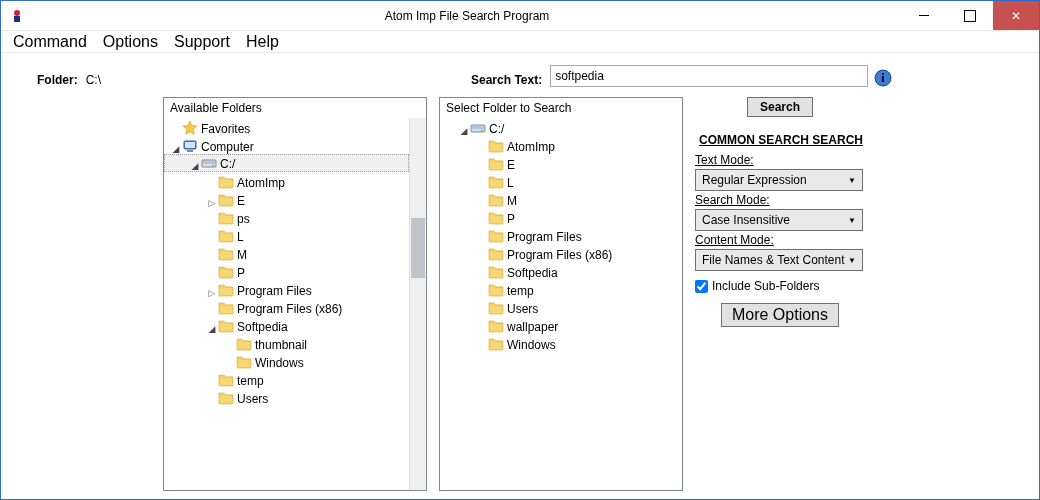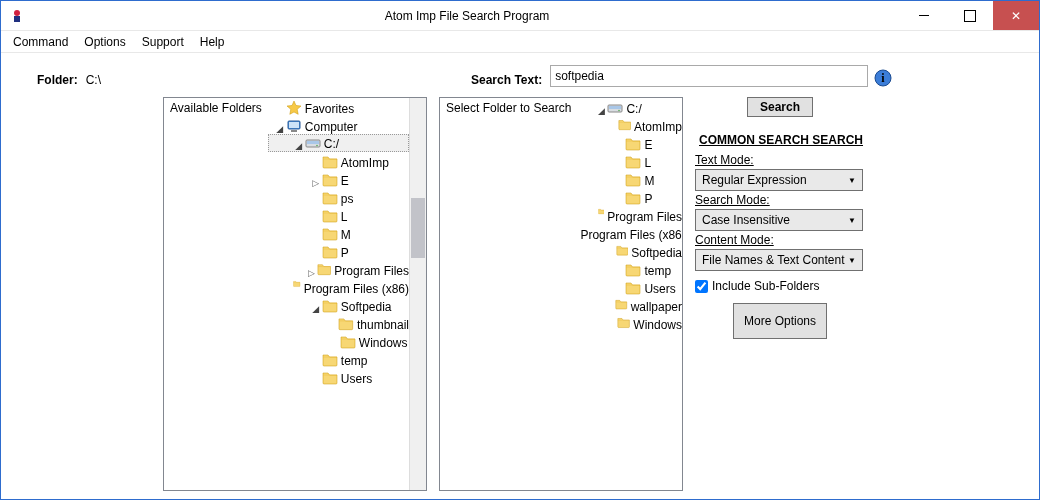--- a/index.html
+++ b/index.html
@@ -8,30 +8,30 @@
 .titlebar { height: 30px; background: #fff; display: flex; align-items: center; border-bottom: 1px solid #e8e8e8; }
 .titlebar-icon { width: 16px; height: 16px; margin: 0 8px; }
 .titlebar-title { flex: 1; text-align: center; font-size: 12px; color: #000; }
 .titlebar-buttons { display: flex; }
 .titlebar-btn { width: 46px; height: 29px; display: flex; align-items: center; justify-content: center; font-size: 12px; }
 .titlebar-btn.min::before { content: ""; display: block; width: 10px; height: 1px; background: #000; }
 .titlebar-btn.max::before { content: ""; display: block; width: 10px; height: 10px; border: 1px solid #000; }
 .titlebar-btn.close { background: #c75050; color: #fff; }
 .titlebar-btn.close::before { content: "✕"; font-size: 12px; }
 .menubar { height: 22px; display: flex; align-items: center; padding: 0 4px; border-bottom: 1px solid #e8e8e8; }
-.menubar-item { padding: 2px 8px; font-size: 12px; }
+.menubar-item { padding: 2px 8px; font-size: 16px; }
 .content { flex: 1; padding: 12px 36px 8px 36px; display: flex; flex-direction: column; }
 .row1 { display: flex; align-items: flex-end; margin-bottom: 10px; }
 .label-bold { font-weight: bold; font-size: 12px; }
 .folder-val { margin-left: 8px; font-size: 12px; }
 .search-text-label { margin-left: 370px; font-size: 12px; }
 .search-input { margin-left: 8px; border: 1px solid #a9a9a9; height: 22px; width: 318px; padding: 0 4px; font-size: 12px; }
 .info-icon { margin-left: 6px; width: 18px; height: 18px; }
 .row2 { display: flex; flex: 1; min-height: 0; gap: 12px; padding-left: 126px; }
-.panel { border: 1px solid #828790; background: #fff; display: flex; flex-direction: row; overflow: hidden; }
+.panel { border: 1px solid #828790; background: #fff; display: flex; flex-direction: column; overflow: hidden; }
 .panel-avail { width: 264px; }
 .panel-select { width: 244px; }
 .panel-title { padding: 3px 6px; font-size: 12px; }
 .panel-body { flex: 1; overflow: hidden; position: relative; }
 .tree { font-size: 12px; }
 .tree-row { display: flex; align-items: flex-end; height: 18px; white-space: nowrap; }
 .tree-row.sel { background: #f0f0f0; border: 1px dotted #999; }
 .indent { display: inline-block; }
 .twisty { width: 12px; text-align: center; color: #666; font-size: 9px; display: inline-block; }
 .twisty.collapsed::before { content: "▷"; }
@@ -42,21 +42,21 @@
 .scrollbar-v { position: absolute; right: 0; top: 0; bottom: 0; width: 17px; background: #f0f0f0; border-left: 1px solid #ddd; }
 .scrollbar-thumb { position: absolute; left: 1px; right: 1px; background: #c2c3c9; border-radius: 0; }
 .options { width: 170px; display: flex; flex-direction: column; align-items: stretch; }
 .search-btn { align-self: center; padding: 2px 12px; font-family: inherit; font-size: 12px; font-weight: bold; border: 1px solid #707070; background: #e1e1e1; margin-bottom: 16px; }
 .opt-header { font-weight: bold; text-decoration: underline; font-size: 12px; margin-bottom: 4px; padding-left:4px;}
 .opt-label { text-decoration: underline; font-size: 12px; margin-top: 2px; }
 .opt-select { width: 168px; height: 22px; border: 1px solid #707070; background: #e9e9e9; display: flex; align-items: center; justify-content: space-between; padding: 0 6px; font-size: 12px; margin-top: 2px; }
 .opt-select .caret { font-size: 8px; }
 .opt-check { display: flex; align-items: center; margin-top: 8px; font-size: 12px; }
 .opt-check input { margin-right: 4px; }
-.more-btn { align-self: center; margin-top: 10px; padding: 10px 10px; font-family: inherit; font-size: 12px; border: 1px solid #707070; background: #e1e1e1; }
+.more-btn { align-self: center; margin-top: 10px; padding: 2px 10px; font-family: inherit; font-size: 16px; border: 1px solid #707070; background: #e1e1e1; }
 svg { display: block; }
 </style>
 </head>
 <body>
 
 <div class="window">
   <div class="titlebar">
     <span class="titlebar-icon">
       <svg viewBox="0 0 16 16">
           <circle cx="8" cy="5" r="3" fill="#d02040"></circle>

